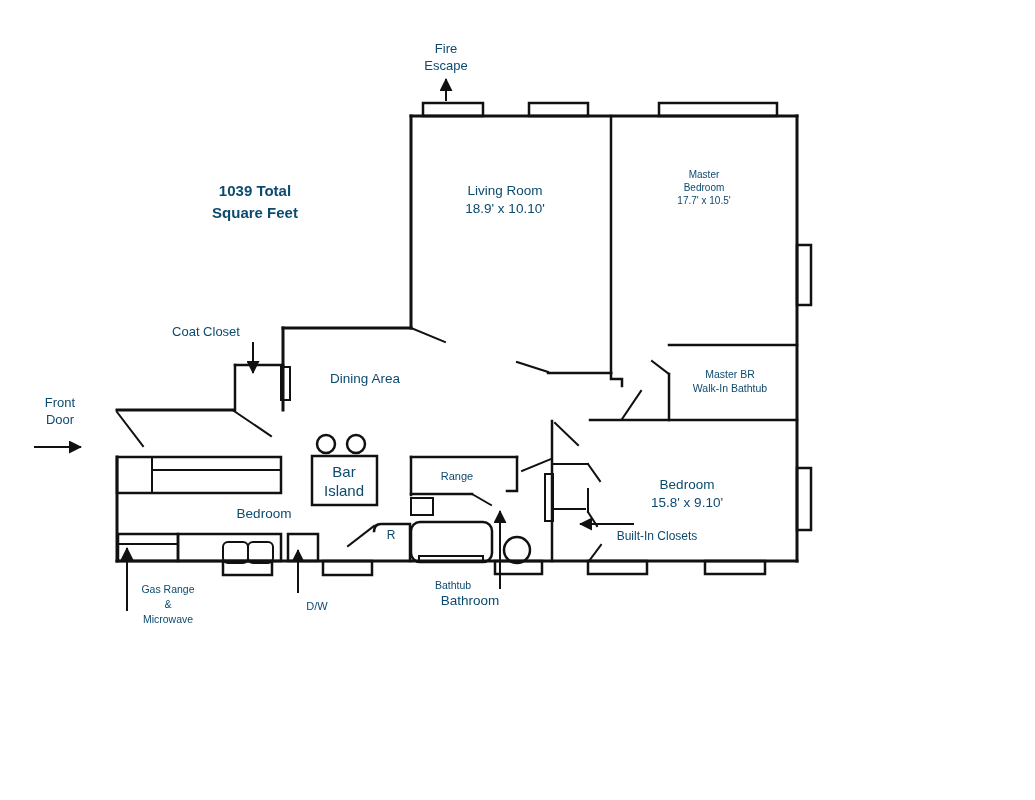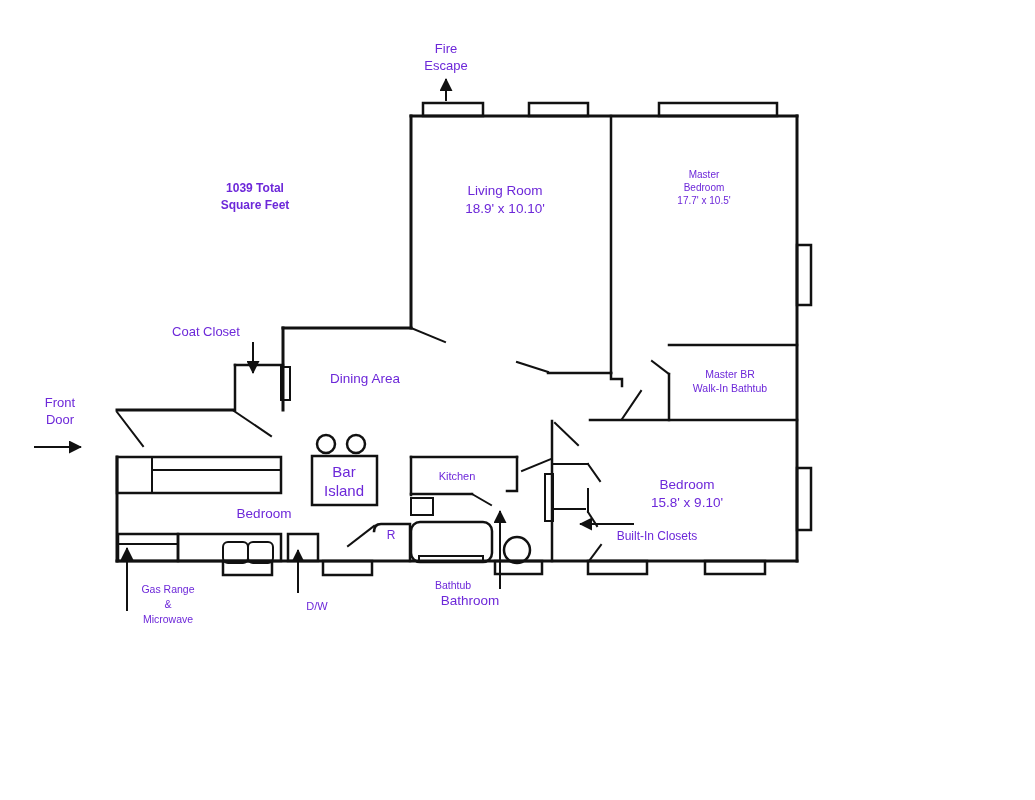--- a/index.html
+++ b/index.html
@@ -1,20 +1,20 @@
 <!DOCTYPE html>
 <html><head>
 <meta charset="utf-8">
 <style>
   html,body{margin:0;padding:0;background:#ffffff;}
   #stage{position:relative;width:1035px;height:800px;background:#ffffff;overflow:hidden;
          font-family:"Liberation Sans",sans-serif;color:#111;}
   #plan-svg{position:absolute;left:0;top:0;}
   .lbl{position:absolute;transform:translateX(-50%);text-align:center;white-space:pre-line;
-       color:#6d28d9;line-height:1.32;}
+       color:#0c4a6e;line-height:1.32;}
   .bold{font-weight:bold;}
 </style>
 </head>
 <body>
 
 <div id="stage">
 
   <svg id="plan-svg" width="1035" height="800" viewBox="0 0 1035 800">
     <defs>
       <marker id="ah" viewBox="0 0 10 10" refX="8.5" refY="5" markerWidth="6.5" markerHeight="6.5" orient="auto-start-reverse">
@@ -104,38 +104,38 @@
       <path stroke-width="2" marker-end="url(#ah)" d="M446 100 V80"></path>
       <path stroke-width="2" marker-end="url(#ah)" d="M35 447 H80"></path>
       <path stroke-width="2" marker-end="url(#ah)" d="M253 343 V372"></path>
       <path stroke-width="2" marker-end="url(#ah)" d="M127 610 V549"></path>
       <path stroke-width="2" marker-end="url(#ah)" d="M298 592 V551"></path>
       <path stroke-width="2" marker-end="url(#ah)" d="M500 588 V512"></path>
       <path stroke-width="2" marker-end="url(#ah)" d="M633 524 H581"></path>
     </g>
   </svg>
 
-  <div class="lbl bold" style="left:255px;top:180px;font-size:12px;line-height:1.45;">1039 Total
+  <div class="lbl bold" style="left:255px;top:180px;font-size:15px;line-height:1.45;">1039 Total
 Square Feet</div>
   <div class="lbl" style="left:446px;top:40px;font-size:13px;">Fire
 Escape</div>
   <div class="lbl" style="left:505px;top:182px;font-size:13.5px;">Living Room
 18.9' x 10.10'</div>
   <div class="lbl" style="left:704px;top:168px;font-size:10px;">Master
 Bedroom
 17.7' x 10.5'</div>
   <div class="lbl" style="left:730px;top:368px;font-size:10.5px;">Master BR
 Walk-In Bathtub</div>
   <div class="lbl" style="left:206px;top:323px;font-size:13px;">Coat Closet</div>
   <div class="lbl" style="left:365px;top:370px;font-size:13.5px;text-align:center;">Dining Area</div>
   <div class="lbl" style="left:60px;top:394px;font-size:13px;">Front
 Door</div>
   <div class="lbl" style="left:344px;top:463px;font-size:15px;line-height:1.25;">Bar
 Island</div>
-  <div class="lbl" style="left:457px;top:469px;font-size:11px;">Kitchen</div>
+  <div class="lbl" style="left:457px;top:469px;font-size:11px;">Range</div>
   <div class="lbl" style="left:264px;top:505px;font-size:13.5px;">Bedroom</div>
   <div class="lbl" style="left:391px;top:528px;font-size:12px;">R</div>
   <div class="lbl" style="left:453px;top:532px;font-size:10.5px;margin-top:47px;">Bathtub</div>
   <div class="lbl" style="left:687px;top:476px;font-size:13.5px;">Bedroom
 15.8' x 9.10'</div>
   <div class="lbl" style="left:647px;top:529px;font-size:12px;margin-left:10px;">Built-In Closets</div>
   <div class="lbl" style="left:168px;top:582px;font-size:10.5px;line-height:1.42;">Gas Range
 &amp;
 Microwave</div>
   <div class="lbl" style="left:317px;top:599px;font-size:11px;">D/W</div>

